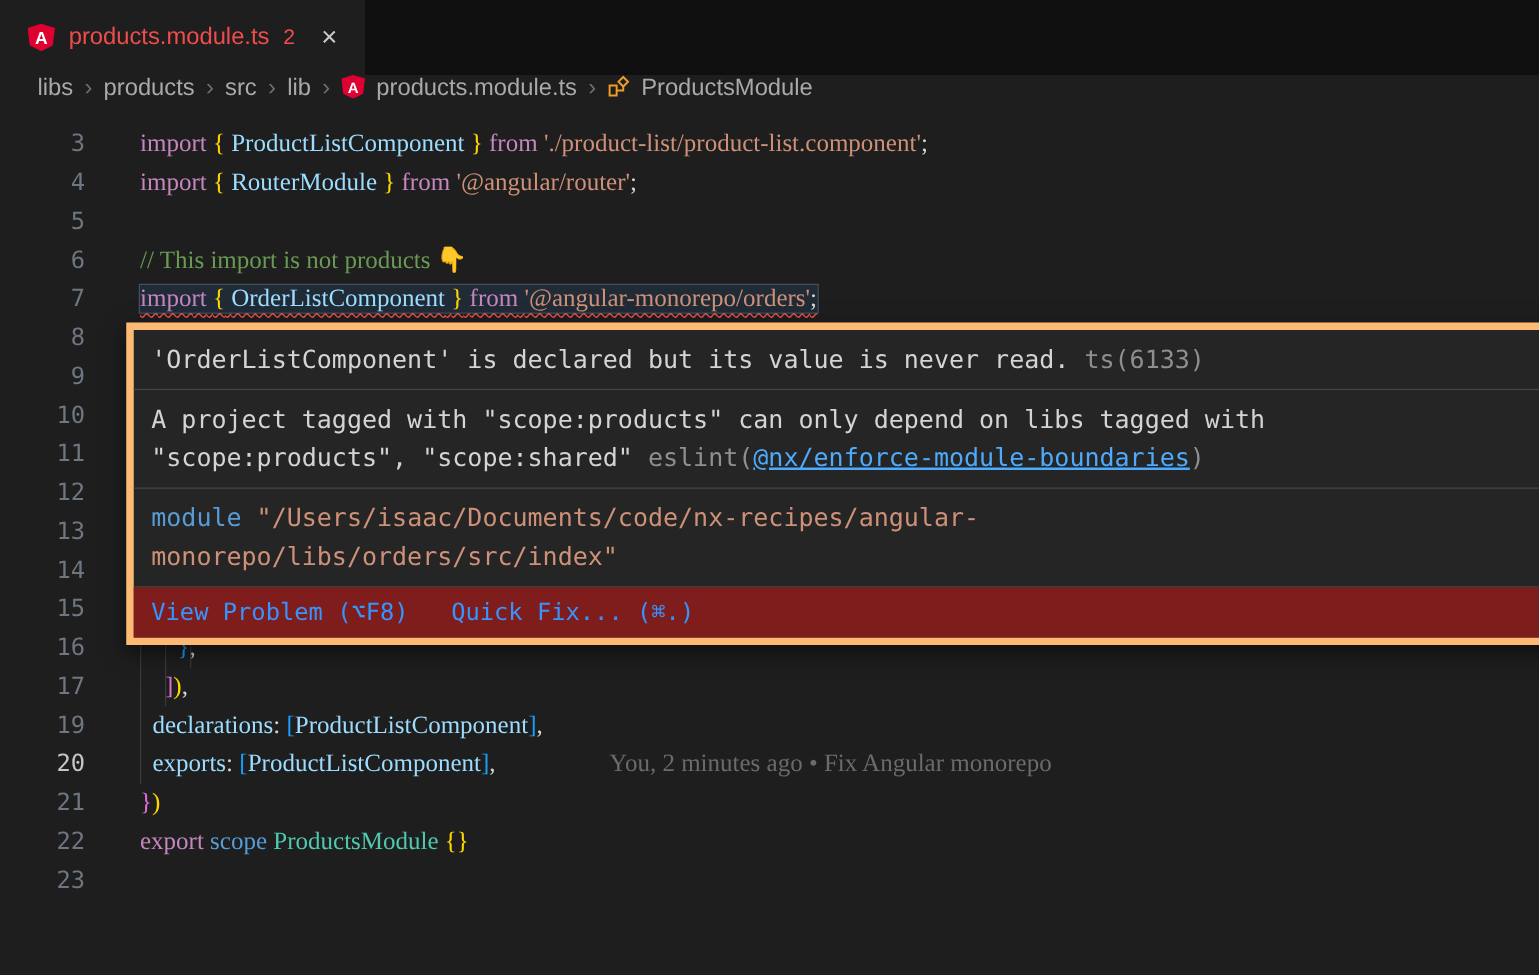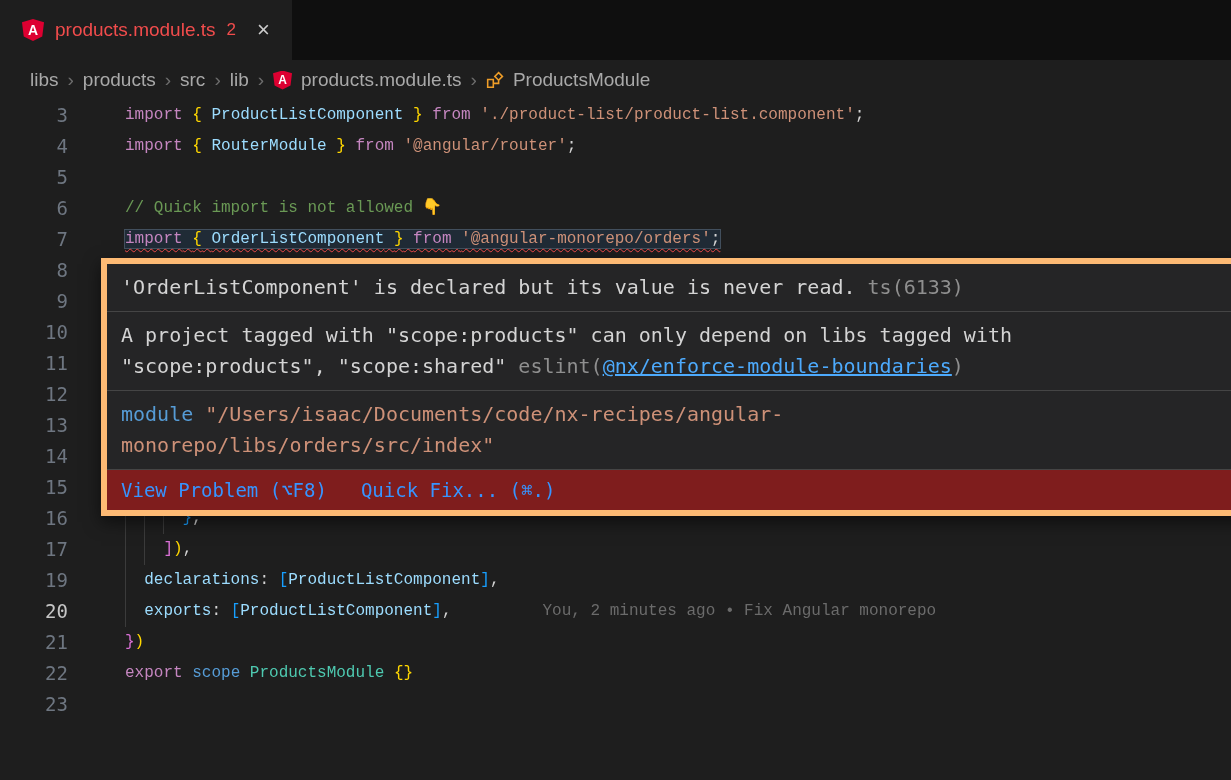--- a/index.html
+++ b/index.html
@@ -12,33 +12,33 @@
   .tab-badge{color:#f14c4c;font-size:17px}
   .tab-close{color:#cccccc;font-size:22px;line-height:1;margin-left:10px;cursor:pointer}
 
   .ng-icon{width:22px;height:22px;min-width:22px;clip-path:polygon(50% 0,100% 15%,92% 79%,50% 100%,8% 79%,0 15%);
            background:#dd0031;display:inline-flex;align-items:center;justify-content:center}
   .ng-icon .ng-a{color:#fff;font-weight:bold;font-size:14px;line-height:1;font-family:"Liberation Sans",sans-serif}
   .ng-icon.sm{width:19px;height:19px;min-width:19px}
   .ng-icon.sm .ng-a{font-size:12px}
 
   
-  .breadcrumb{height:40px;display:flex;align-items:center;padding-left:30px;gap:9px;background:#1e1e1e}
+  .breadcrumb{height:40px;display:flex;align-items:flex-start;padding-left:30px;gap:9px;background:#1e1e1e}
   .bc-item{color:#a9a9a9;font-size:19px;cursor:pointer;white-space:nowrap}
   .bc-sep{color:#6e6e6e;font-size:19px}
   .sym-icon{display:inline-flex;align-items:center}
 
   
   .editor{position:relative;background:#1e1e1e}
   .line{display:flex;height:31px}
   .ln{width:68px;text-align:right;color:#6e7681;font-size:19px;line-height:31px;flex-shrink:0;
       font-family:"DejaVu Sans Mono","Liberation Mono",monospace}
   .ln.active{color:#c6c6c6}
-  .code{margin-left:57px;position:relative;white-space:pre;font-size:16px;line-height:31px;
-        font-family:Liberation Mono, monospace}
+  .code{margin-left:44px;position:relative;white-space:pre;font-size:20px;line-height:31px;
+        font-family:Liberation Serif, serif}
   .guide{position:absolute;top:0;bottom:0;width:1px;background:#3b3b3b}
   .t-kw{color:#c586c0}.t-kw2{color:#569cd6}.t-var{color:#9cdcfe}.t-type{color:#4ec9b0}
   .t-str{color:#ce9178}.t-cmt{color:#6a9955}.t-fg{color:#d4d4d4}
   .t-b0{color:#ffd700}.t-b1{color:#da70d6}.t-b2{color:#179fff}.t-prop{color:#9cdcfe}.t-emoji{color:#e7c547}
   .err-range{background:rgba(38,79,120,.28);outline:1px solid rgba(110,140,170,.45);
              text-decoration-line:underline;text-decoration-style:wavy;text-decoration-color:#f14c4c;
              text-decoration-thickness:1px;text-underline-offset:5px;text-decoration-skip-ink:none}
   .blame{color:#6b6b6b;margin-left:91px}
 
   
@@ -98,21 +98,21 @@
     <div class="line">
       <div class="ln">4</div>
       <div class="code"><span class="t-kw">import</span><span class="t-fg"> </span><span class="t-b0">{</span><span class="t-fg"> </span><span class="t-var">RouterModule</span><span class="t-fg"> </span><span class="t-b0">}</span><span class="t-fg"> </span><span class="t-kw">from</span><span class="t-fg"> </span><span class="t-str">'@angular/router'</span><span class="t-fg">;</span></div>
     </div>
     <div class="line">
       <div class="ln">5</div>
       <div class="code"></div>
     </div>
     <div class="line">
       <div class="ln">6</div>
-      <div class="code"><span class="t-cmt">// Quick import is not allowed </span><span class="t-emoji">👇</span></div>
+      <div class="code"><span class="t-cmt">// This import is not products </span><span class="t-emoji">👇</span></div>
     </div>
     <div class="line">
       <div class="ln">7</div>
       <div class="code"><span class="err-range"><span class="t-kw">import</span><span class="t-fg"> </span><span class="t-b0">{</span><span class="t-fg"> </span><span class="t-var">OrderListComponent</span><span class="t-fg"> </span><span class="t-b0">}</span><span class="t-fg"> </span><span class="t-kw">from</span><span class="t-fg"> </span><span class="t-str">'@angular-monorepo/orders'</span><span class="t-fg">;</span></span></div>
     </div>
     <div class="line">
       <div class="ln">8</div>
       <div class="code"></div>
     </div>
     <div class="line">

